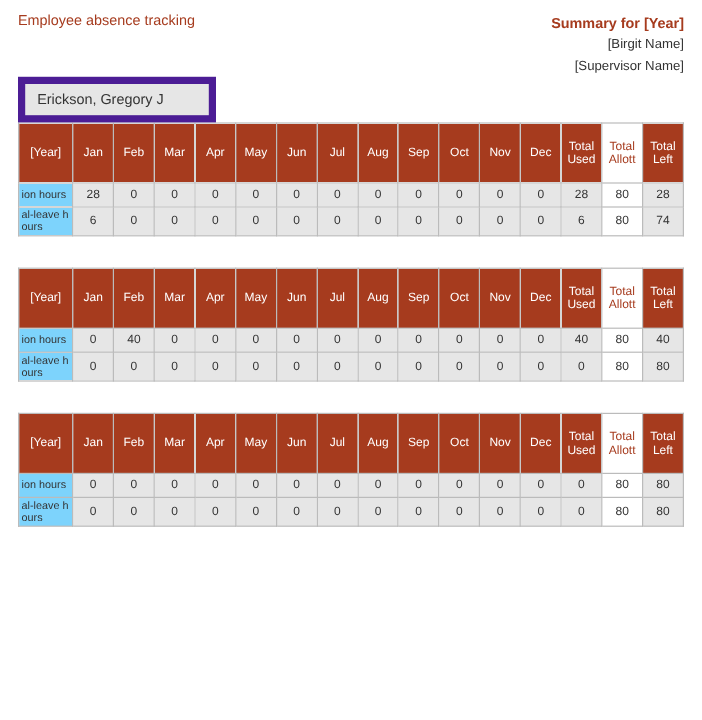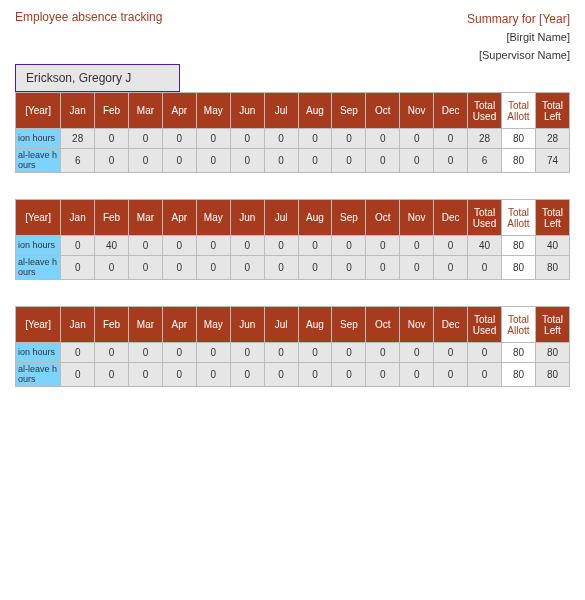--- a/index.html
+++ b/index.html
@@ -8,27 +8,27 @@
     padding: 10px 15px;
     font-family: Verdana, Geneva, sans-serif;
     font-size: 11px;
     color: #333;
     background: #fff;
     width: 585px;
   }
   .header { display: flex; justify-content: space-between; }
   .header-left { color: #a63b1e; font-size: 12px; font-family: Verdana, sans-serif; }
   .header-right { text-align: right; line-height: 1.6; }
-  .header-right .summary { color: #a63b1e; font-weight: normal; font-size: 12px; }
+  .header-right .summary { color: #a63b1e; font-weight: bold; font-size: 12px; }
   .header-right .meta { color: #333; font-size: 11px; }
   .emp-block { margin-bottom: 26px; }
   .emp-name {
     display: inline-block;
     background: #e6e6e6;
-    border: 1px solid #4c1d95;
+    border: 6px solid #4c1d95;
     padding: 6px 10px;
     font-size: 12px;
     color: #333;
     min-width: 165px;
   }
   table.track {
     border-collapse: collapse;
     width: 100%;
     table-layout: fixed;
   }
@@ -37,21 +37,21 @@
     text-align: center;
     padding: 4px 2px;
     font-size: 10px;
     overflow: hidden;
     line-height: 1.1;
   }
   table.track th {
     background: #a63b1e;
     color: #fff;
     font-weight: normal;
-    height: 36px;
+    height: 50px;
     white-space: normal;
     word-break: break-all;
   }
   table.track th.allott { background: #fff; color: #a63b1e; }
   table.track td.rowlabel {
     background: #7dd3fc;
     text-align: left;
     font-size: 9px;
     line-height: 1.05;
     padding: 2px;

